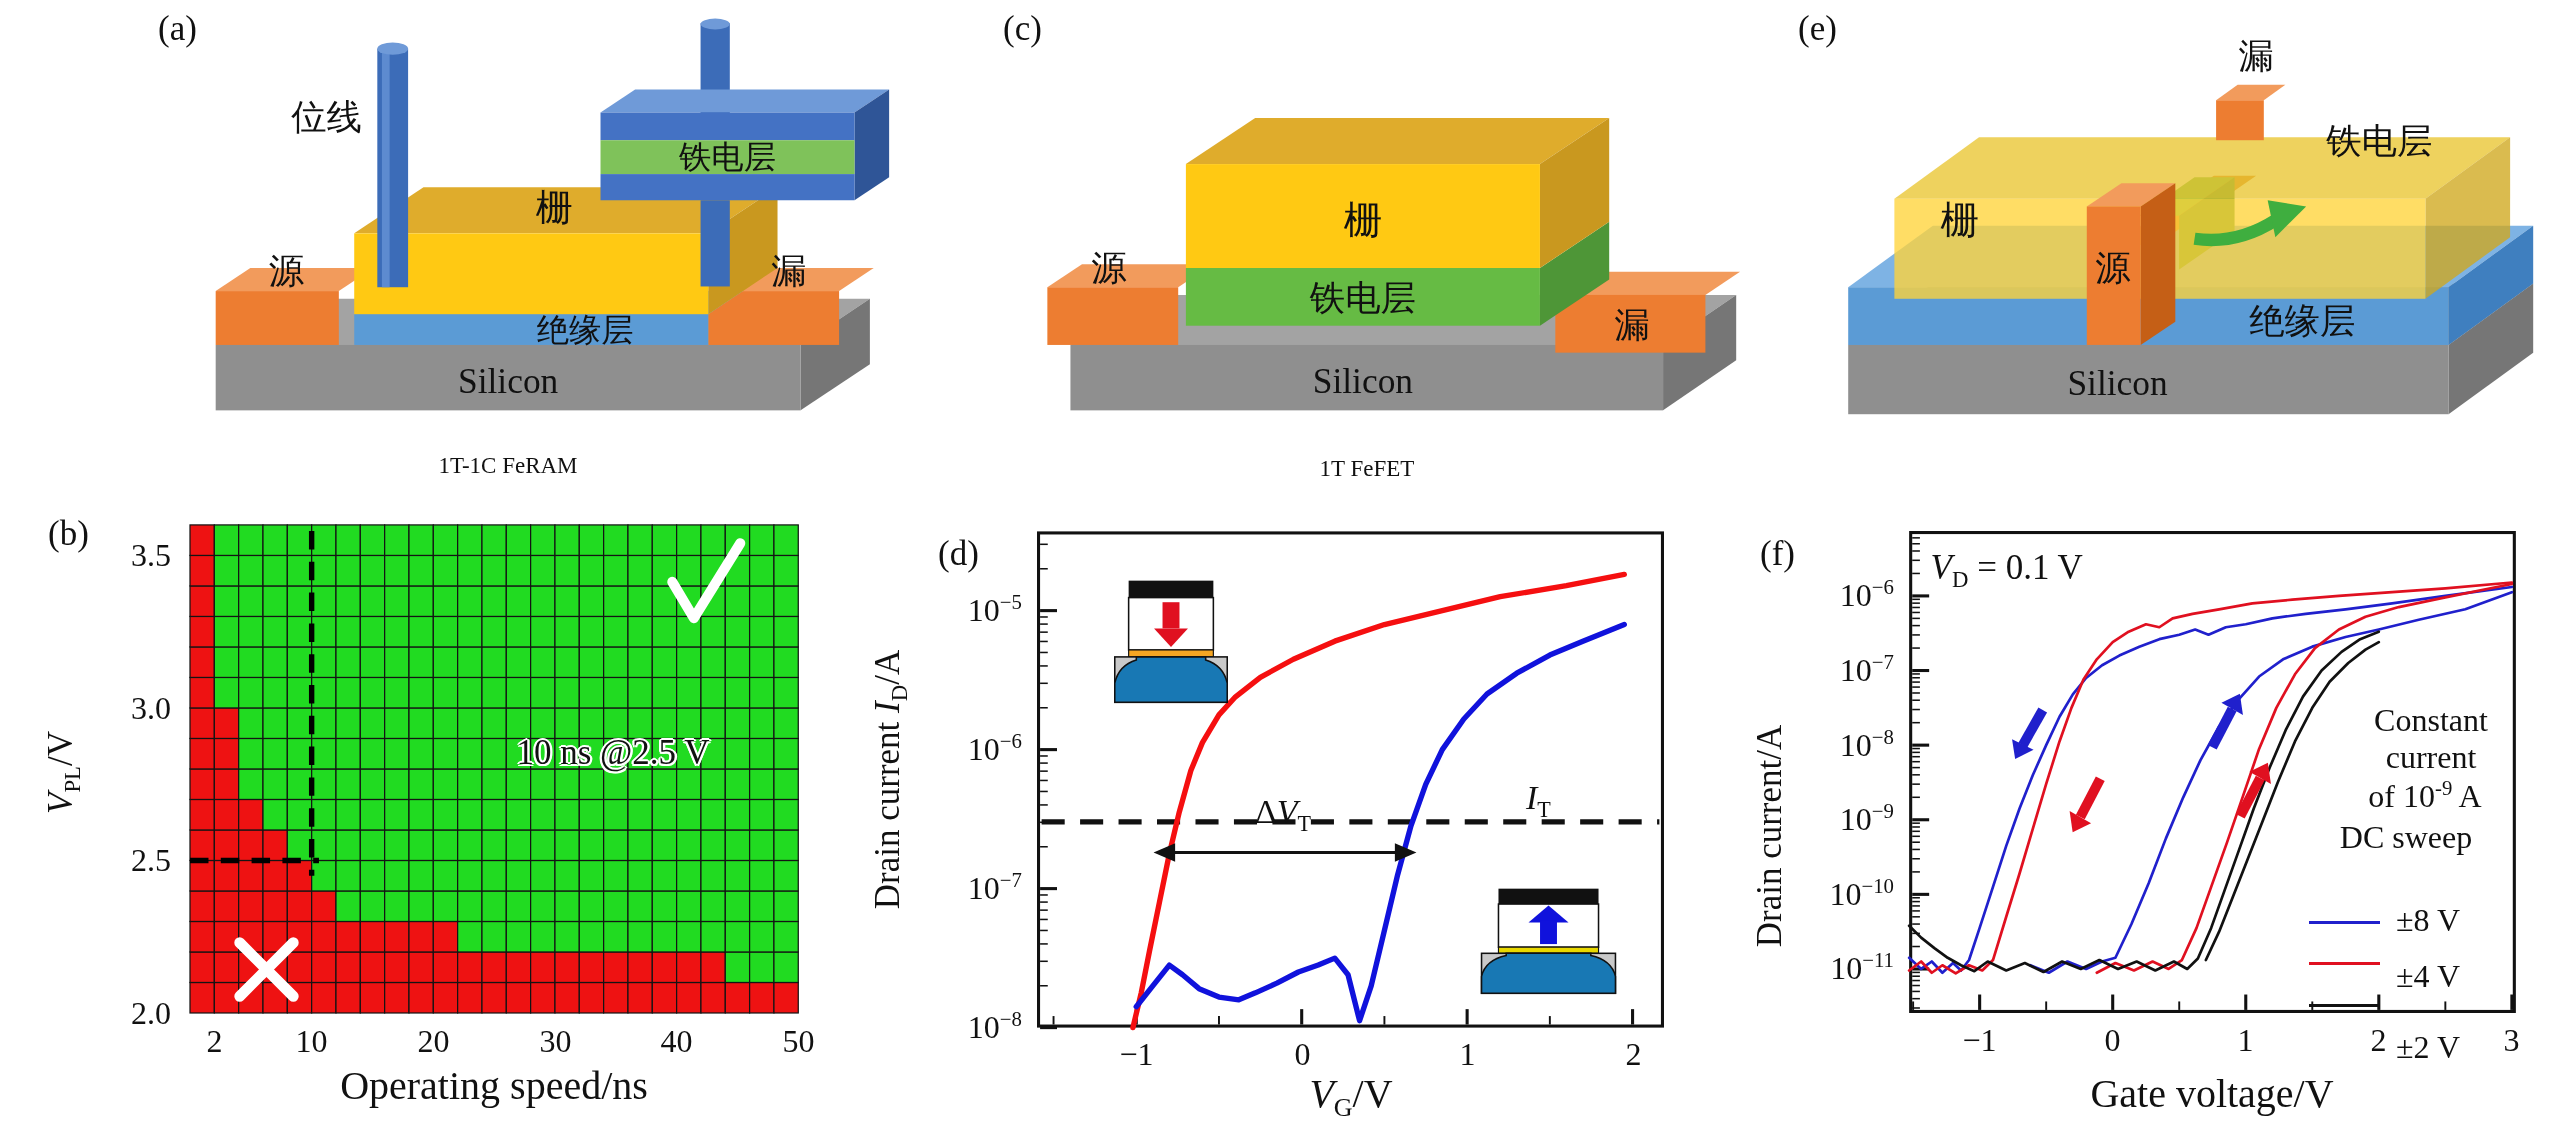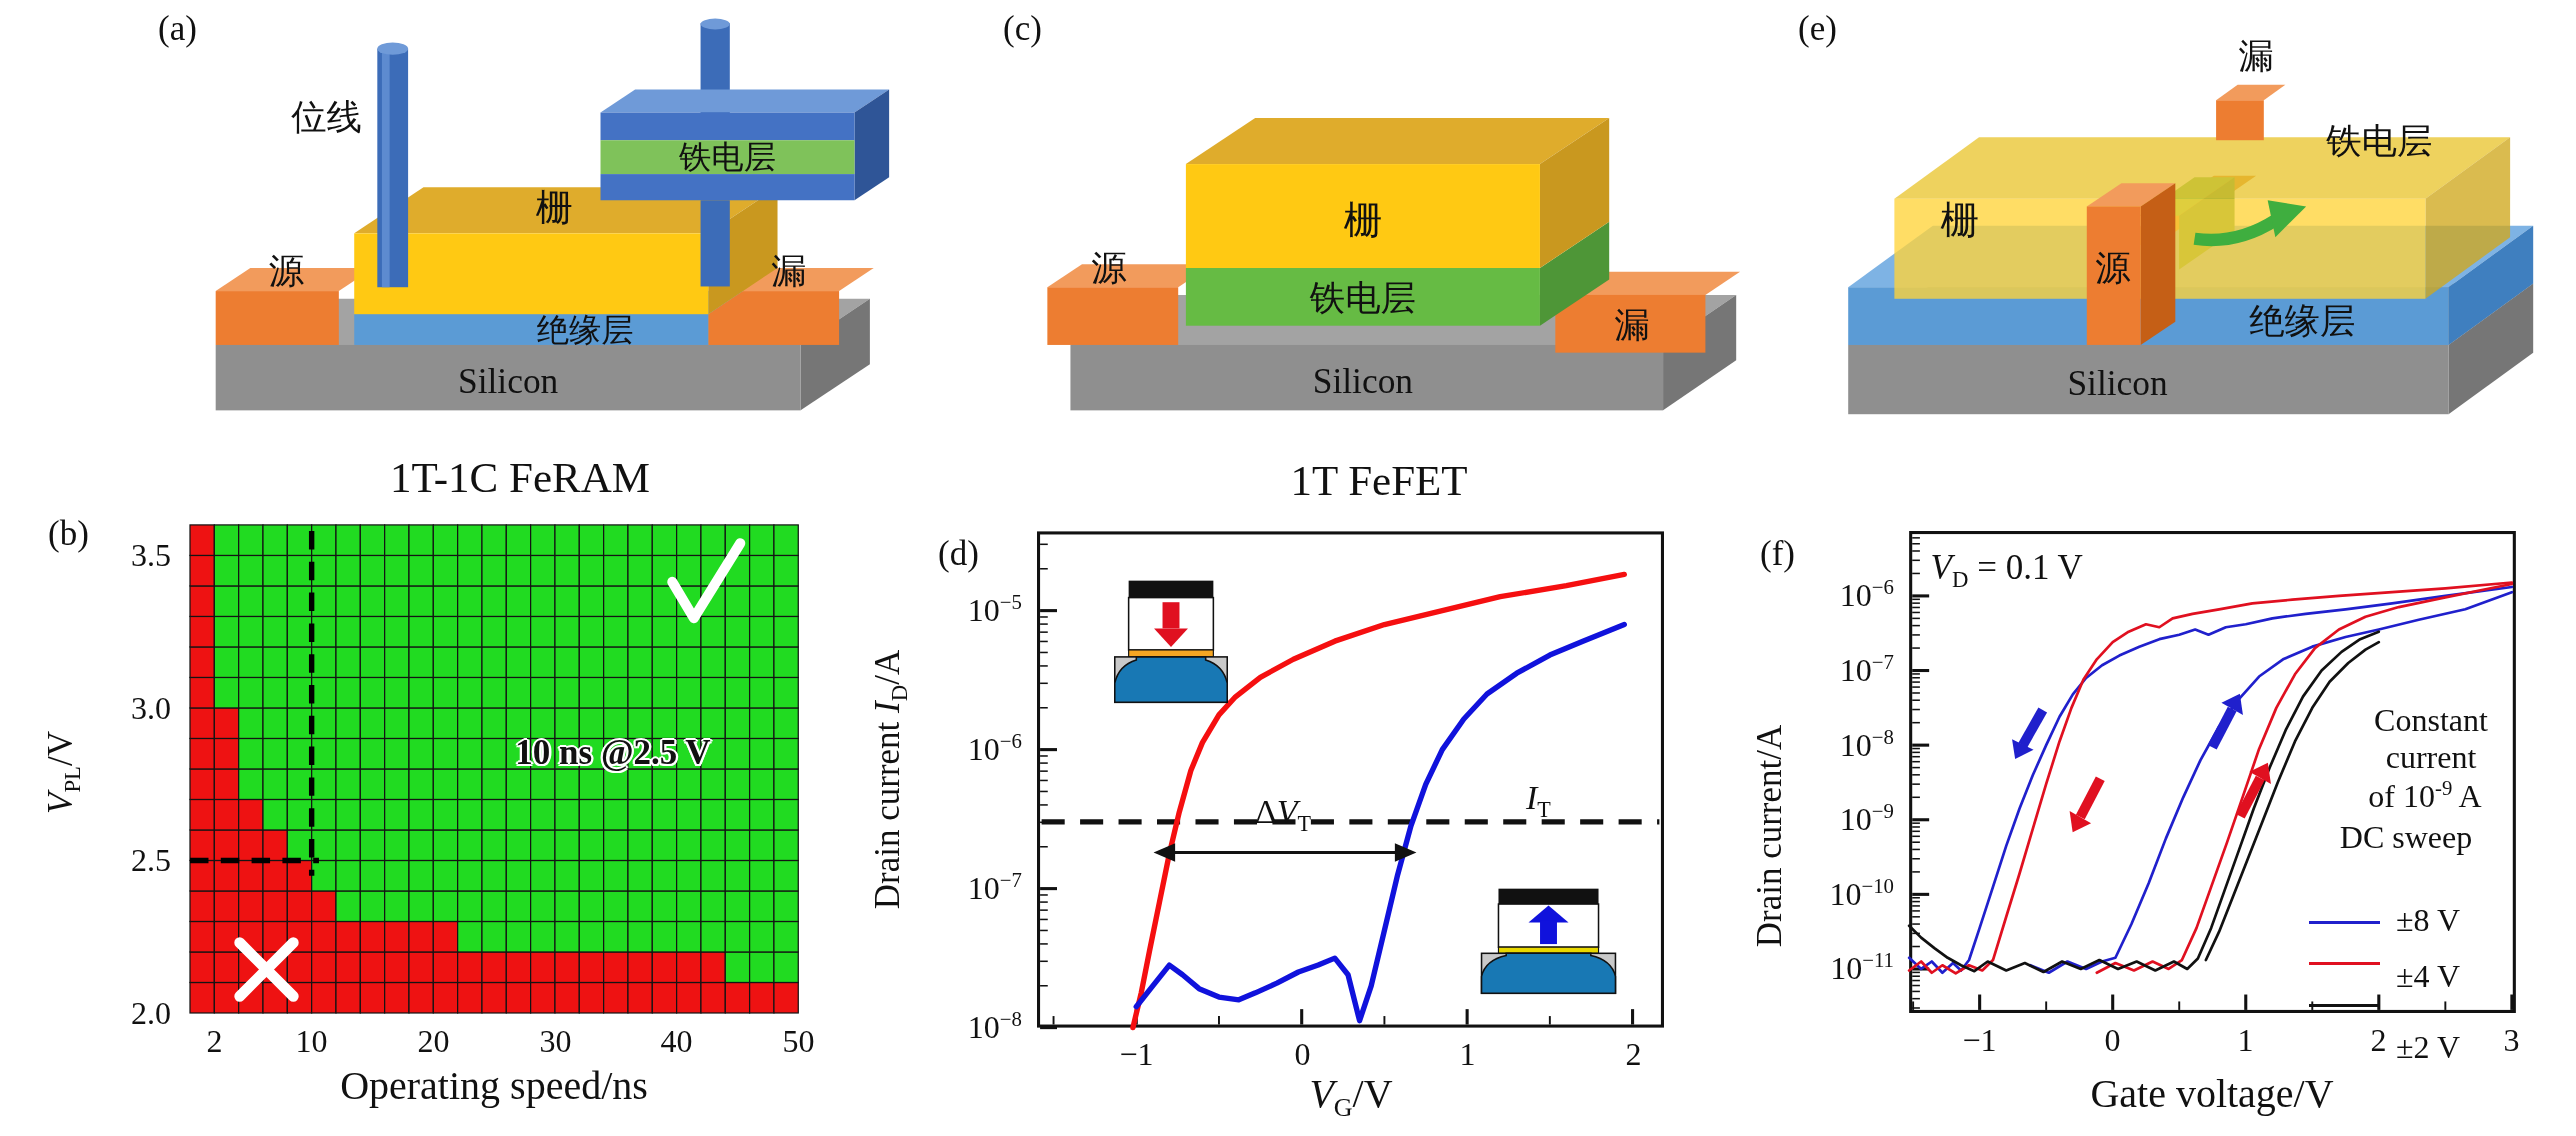--- a/index.html
+++ b/index.html
@@ -1,30 +1,30 @@
 <!DOCTYPE html>
 <html style="font-size:12.3px"><head>
 <meta charset="utf-8">
 <style>
   html,body{margin:0;padding:0;background:#fff;}
   #canvas{position:relative;width:2576px;height:1136px;background:#ffffff;overflow:hidden;
           font-family:"Liberation Serif","DejaVu Serif",serif;color:#111;}
   .abs{position:absolute;}
   .panel-letter{font-size:35px;color:#111;}
-  .caption{font-size:43px;text-align:center;white-space:nowrap;transform:translateX(-50%);margin-left:12px;}
+  .caption{font-size:23px;text-align:center;white-space:nowrap;transform:translateX(-50%);}
   .plot{position:absolute;}
   .plot svg{position:absolute;left:0;top:0;overflow:visible;}
   .ticklab{position:absolute;font-size:32px;line-height:1;white-space:nowrap;}
   .ticklab.xt{text-align:center;}
   .ticklab.yt{text-align:right;}
   .axis-title-x{position:absolute;font-size:40px;white-space:nowrap;transform:translateX(-50%);}
   .ylabel-wrap{position:absolute;top:0;height:100%;width:54px;display:flex;align-items:center;justify-content:center;}
   .ylabel-wrap span{transform:rotate(-90deg);white-space:nowrap;font-size:35px;}
   .annot{position:absolute;font-size:34px;white-space:nowrap;}
-  .halo{color:#111;font-weight:700;text-shadow:-1.5px -1.5px 0 #fff,1.5px -1.5px 0 #fff,-1.5px 1.5px 0 #fff,1.5px 1.5px 0 #fff,0 2.3px 0 #fff,0 -2.3px 0 #fff,2.3px 0 0 #fff,-2.3px 0 0 #fff;}
+  .halo{color:#111;font-weight:400;text-shadow:-1.5px -1.5px 0 #fff,1.5px -1.5px 0 #fff,-1.5px 1.5px 0 #fff,1.5px 1.5px 0 #fff,0 2.3px 0 #fff,0 -2.3px 0 #fff,2.3px 0 0 #fff,-2.3px 0 0 #fff;}
   .legend-line{position:absolute;height:0;border-top:3.1px solid #000;width:71px;}
   .legend-lab{position:absolute;font-size:32px;white-space:nowrap;}
   .schem-text{font-family:"Liberation Sans","DejaVu Sans",sans-serif;fill:#111;}
   .schem-text-serif{font-family:"Liberation Serif","DejaVu Serif",serif;fill:#111;}
   sub{font-size:65%;}
   sup{font-size:65%;}
 </style>
 </head>
 <body>
 

